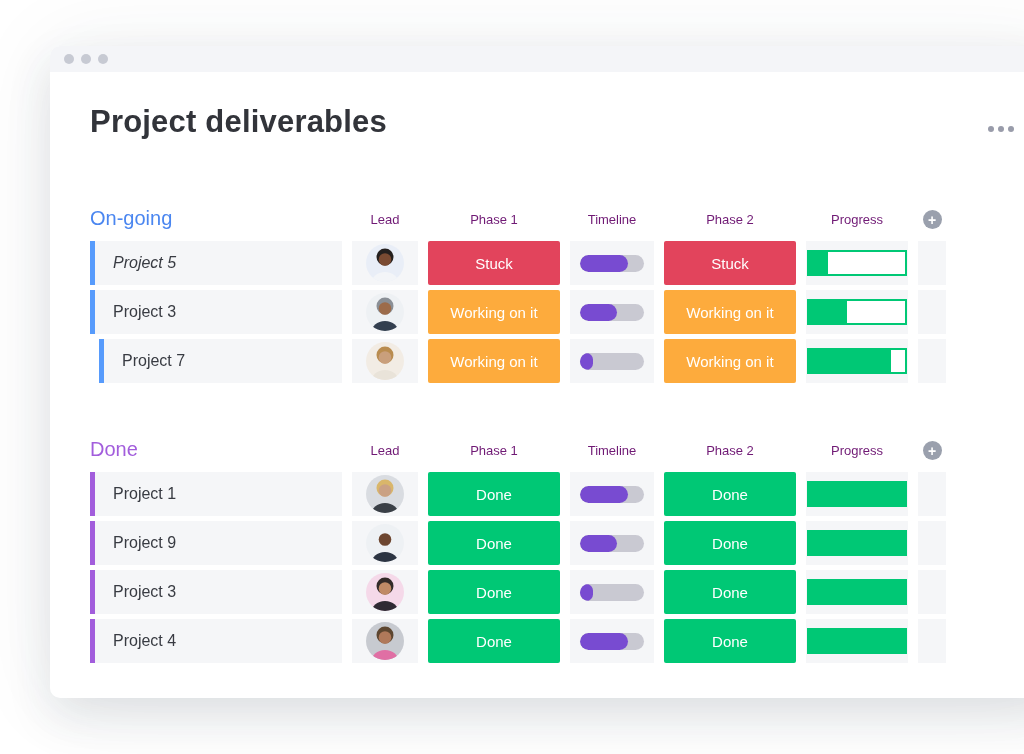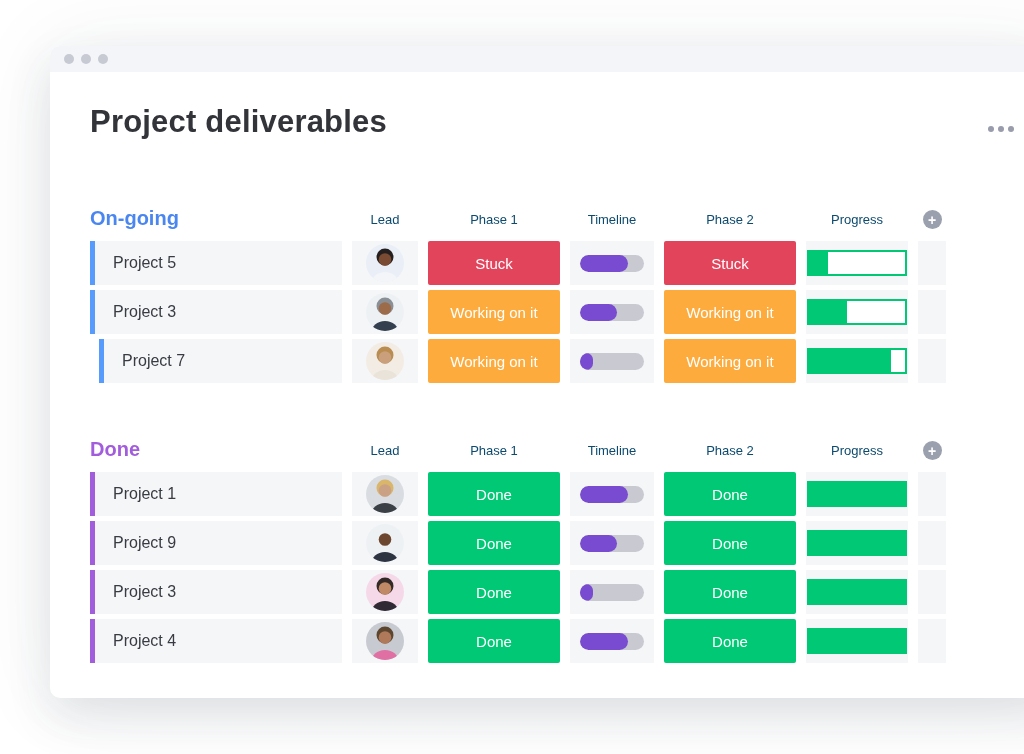--- a/index.html
+++ b/index.html
@@ -31,23 +31,23 @@
   .mdot { width:6px; height:6px; border-radius:50%; background:#999caa; display:inline-block; }
 
   .board { position:absolute; left:40px; top:152px; }
   .grid {
     display:grid;
     grid-template-columns:252px 66px 132px 84px 132px 102px 28px;
     column-gap:10px;
   }
   .group + .group { margin-top:46px; }
   .ghead { align-items:end; margin-bottom:7px; height:36px; }
-  .gtitle { font-size:20px; font-weight:700; padding-bottom:4px; }
+  .gtitle { font-size:20px; font-weight:400; padding-bottom:4px; }
   .chead {
-    text-align:center; font-size:13px; color:#0c4a6e; padding-bottom:7px; cursor:pointer;
+    text-align:center; font-size:13px; color:#701a75; padding-bottom:7px; cursor:pointer;
   }
   .addcol { display:flex; justify-content:center; padding-bottom:5px; }
   .plus {
     width:19px; height:19px; border-radius:50%; border:none; background:#9aa0ad;
     color:#ffffff; font-size:14px; line-height:18px; font-weight:700; cursor:pointer;
     display:flex; align-items:center; justify-content:center; padding:0;
   }
   .row { margin-bottom:5px; }
   .cell { height:44px; background:#f5f6f8; display:flex; align-items:center; }
   .cell.name { border-left:5px solid; padding-left:18px; font-size:16px; color:#383b42; cursor:pointer; }
@@ -87,21 +87,21 @@
       <div class="chead">Phase 1</div>
       <div class="chead">Timeline</div>
       <div class="chead">Phase 2</div>
       <div class="chead">Progress</div>
       <div class="addcol">
             <button class="plus">+</button>
           </div>
     </div>
     <div class="rows">
   <div class="grid row">
-    <div class="cell name" style="border-left-color: rgb(87, 155, 252);">
+    <div class="cell name" style="border-left-color: rgb(87, 155, 252); font-style: italic;">
               <span>Project 5</span>
             </div>
     <div class="cell avatar">
               <span class="avwrap"><svg width="38" height="38" viewBox="0 0 38 38" aria-hidden="true">
     <rect width="38" height="38" fill="#e9eef7"></rect>
                   <circle cx="19" cy="13" r="8.5" fill="#241f1e"></circle>
     <circle cx="19" cy="15.5" r="6.3" fill="#7a4a32"></circle>
     <path d="M5 40 a14 12 0 0 1 28 0 z" fill="#f3f5f8"></path>
                 </svg></span>
             </div>

